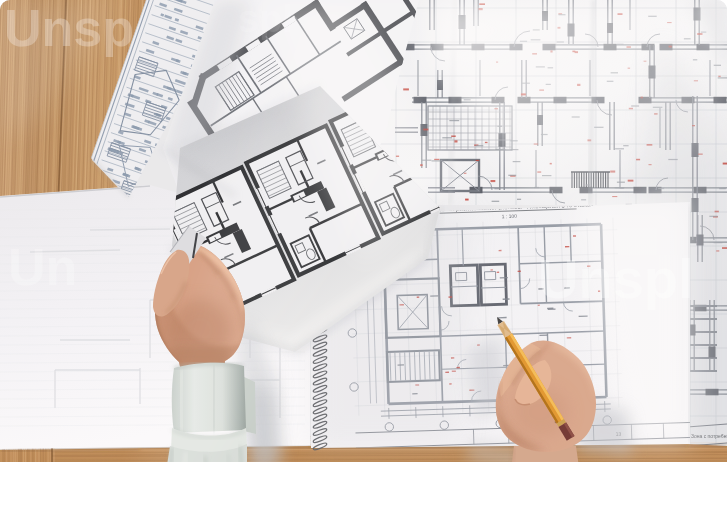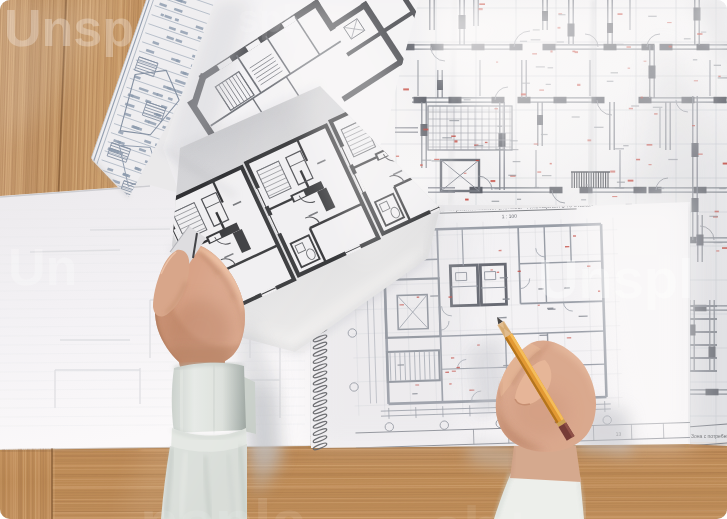--- a/index.html
+++ b/index.html
@@ -1,16 +1,16 @@
 <!DOCTYPE html>
 <html><head>
 <meta charset="utf-8">
 <style>
 html,body{margin:0;padding:0;background:#ffffff;}
-#wrap{width:727px;height:519px;position:relative;overflow:hidden;}
+#wrap{width:727px;height:462px;position:relative;overflow:hidden;}
 </style>
 </head>
 <body>
 
 <div id="wrap">
 <svg width="727" height="519" viewBox="0 0 727 519">
 <defs>
 <clipPath id="rounded">
           <rect x="0" y="0" width="727" height="519" rx="10" ry="10"></rect>
         </clipPath>

